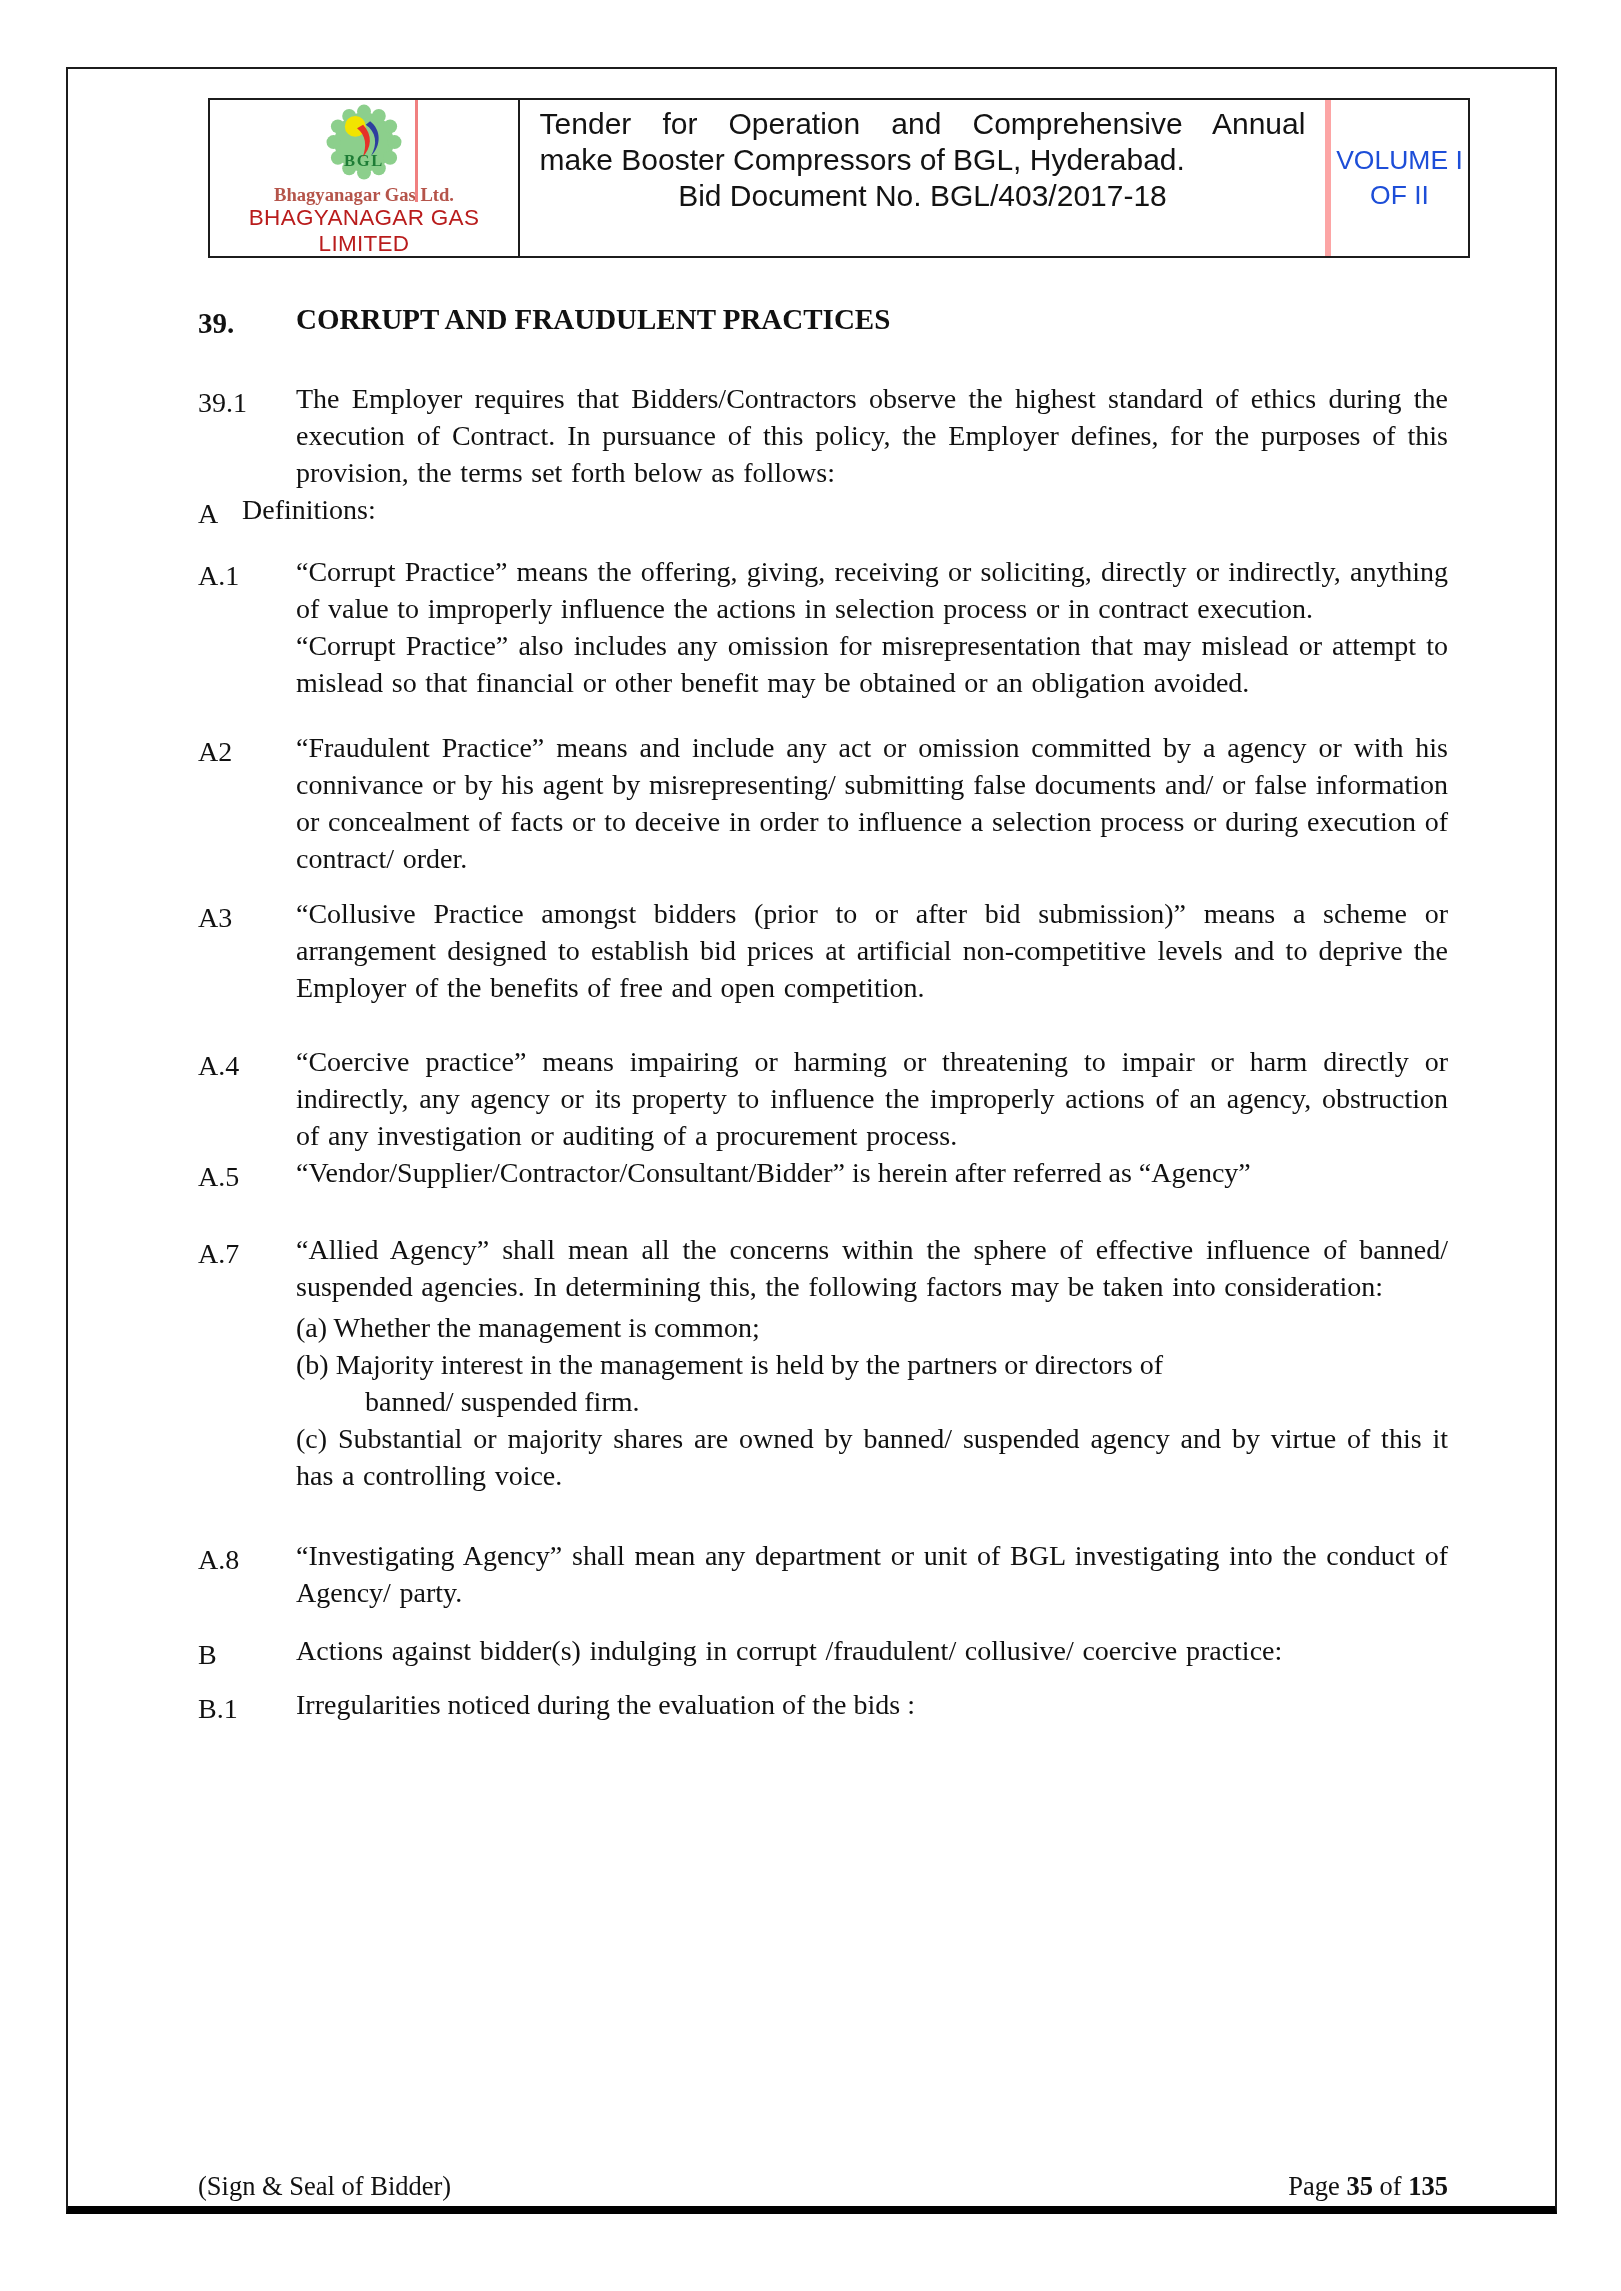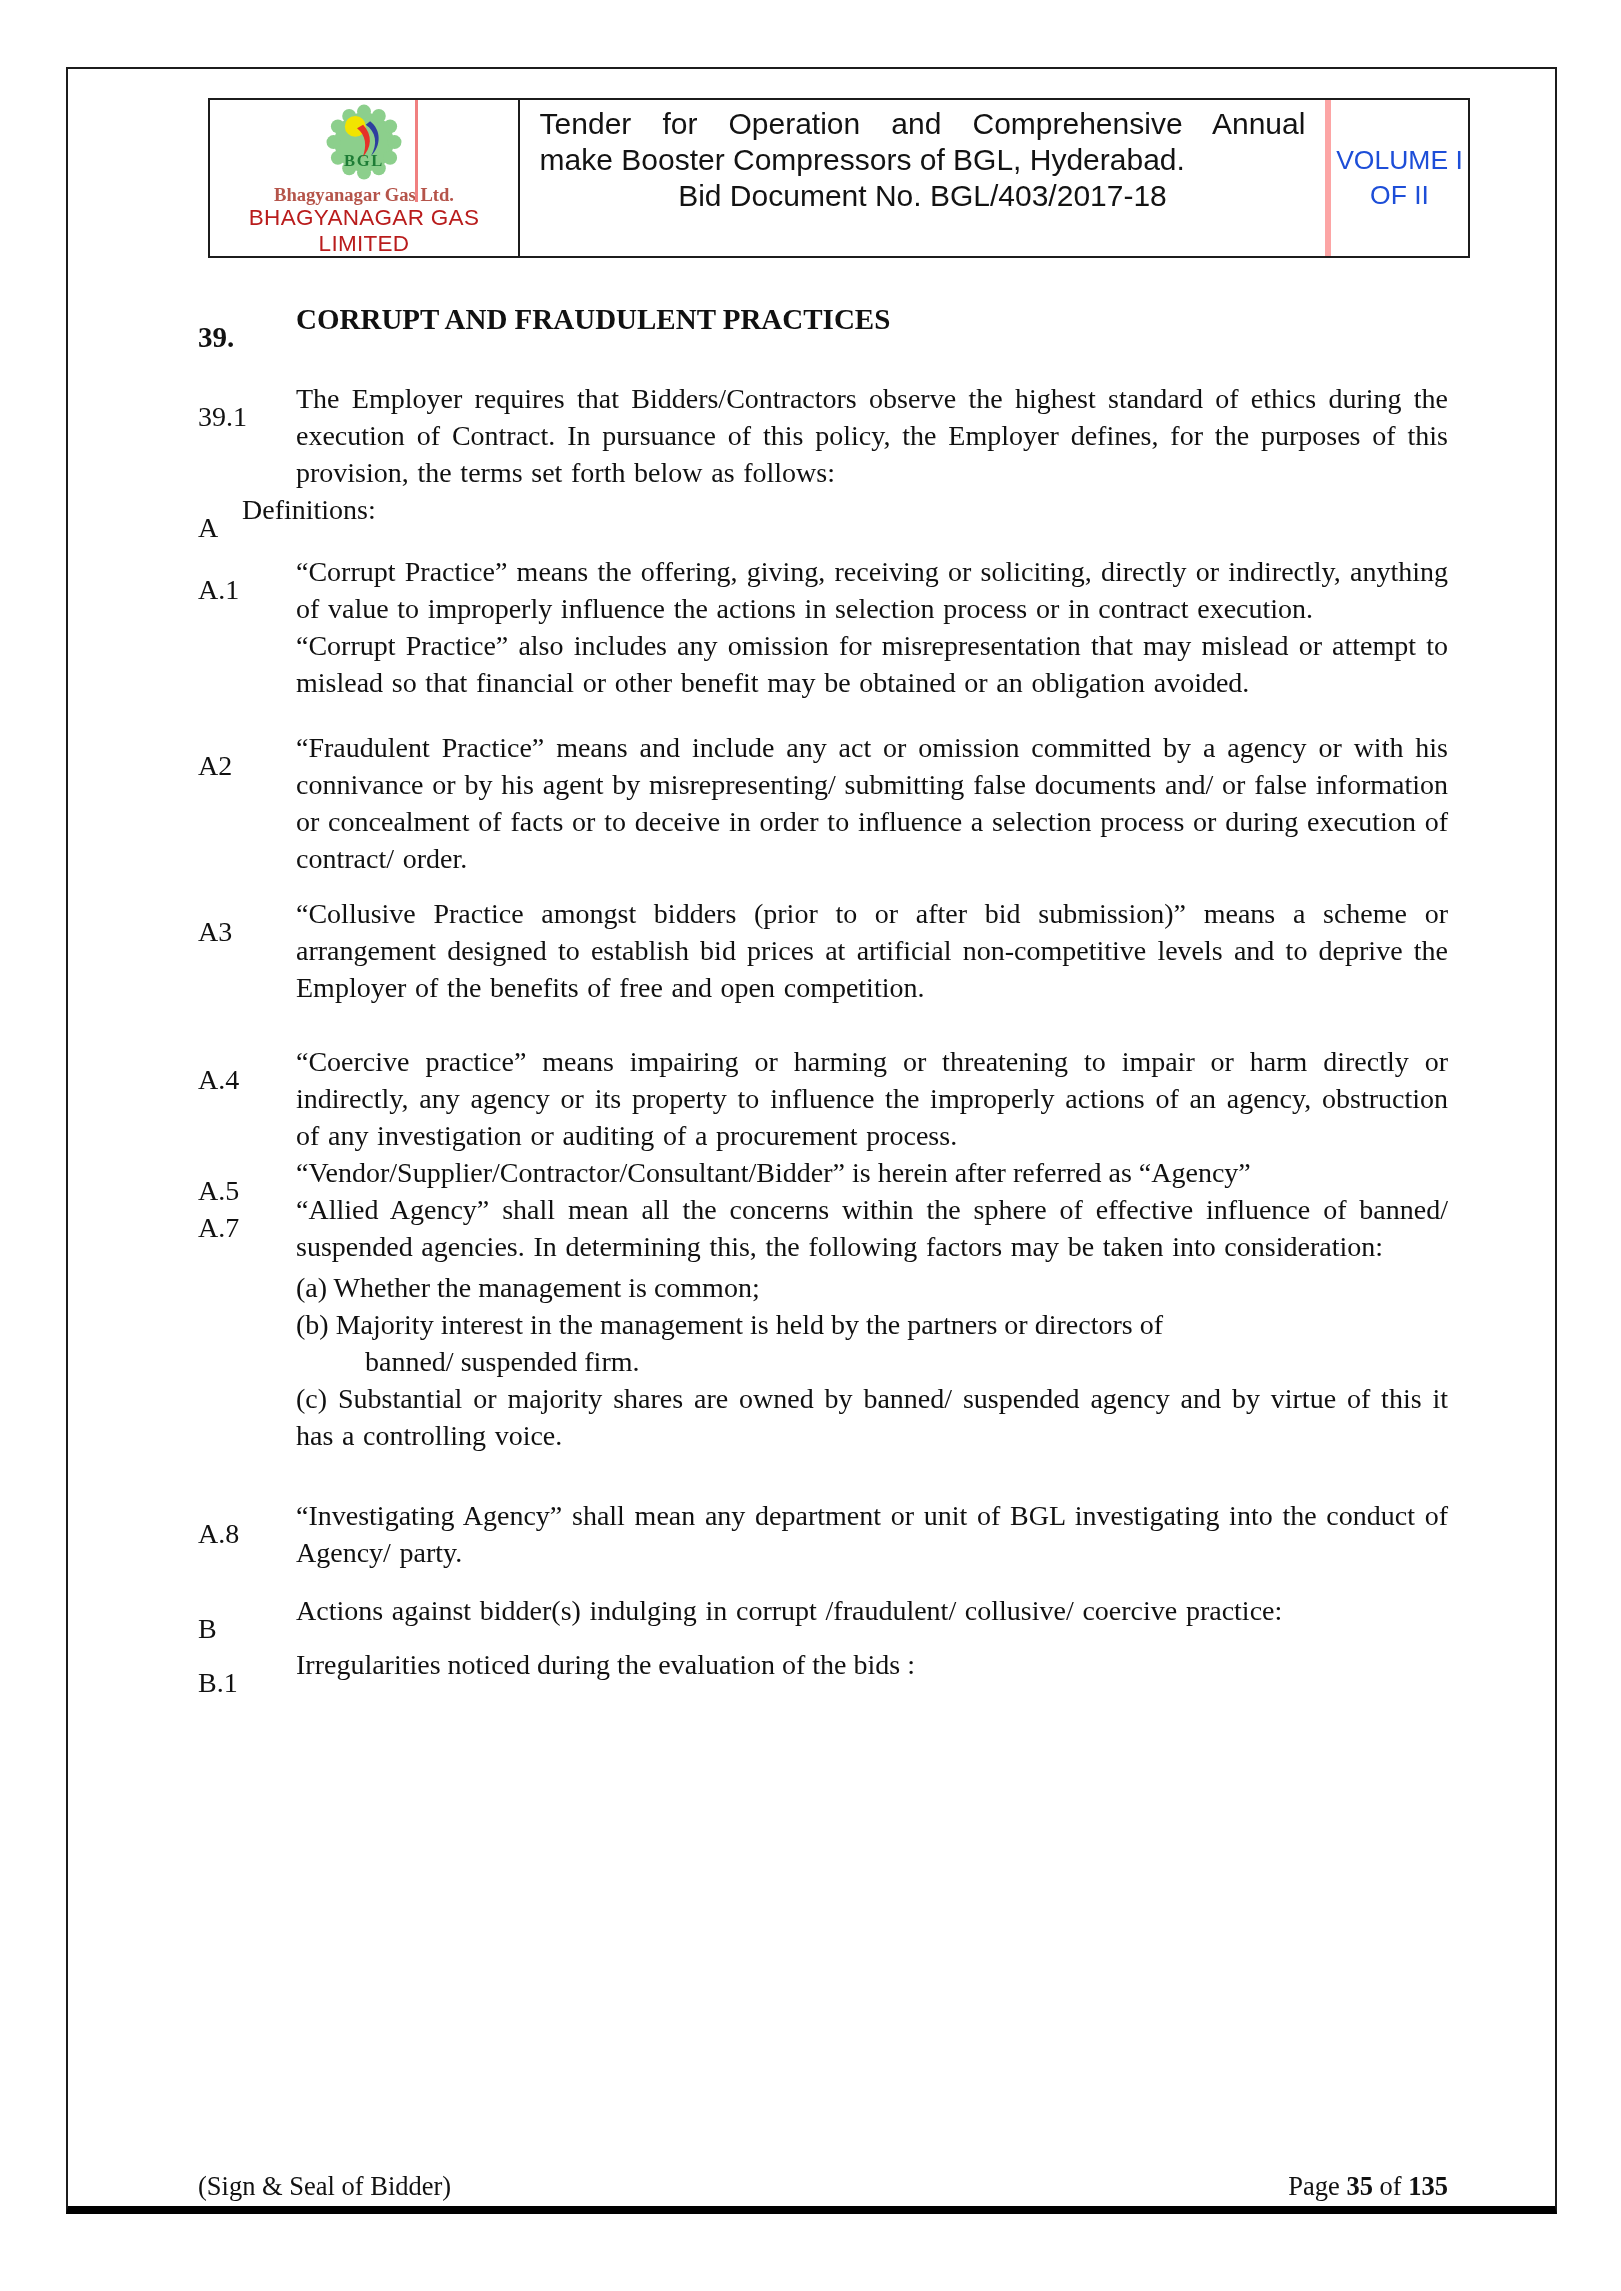--- a/index.html
+++ b/index.html
@@ -39,21 +39,21 @@
   .tl-just { text-align:justify; text-align-last:justify; }
   .tl-left { text-align:left; }
   .tl-center { text-align:center; }
   .volume-cell {
     flex:1; display:flex; flex-direction:column; align-items:center; justify-content:center;
     font-family:"Liberation Sans", sans-serif; font-size:26.5px; line-height:35px; color:#1d4ed8;
   }
   
   .doc-body { position:absolute; left:130px; top:232px; width:1250px; font-size:28px; line-height:37px; }
   .clause { position:relative; padding-left:98px; }
-  .clause .lbl { position:absolute; left:0; top:18px; }
+  .clause .lbl { position:absolute; left:0; top:4px; }
   .jt { text-align:justify; word-spacing:0.06em; }
   .heading-39 { font-weight:bold; font-size:29px; }
   .adef { padding-left:44px; }
   .sub-item-b2 { padding-left:69px; }
   
   .page-footer {
     position:absolute; left:130px; top:2101px; width:1250px;
     display:flex; justify-content:space-between; font-size:26.5px; line-height:33px;
   }
   .pg-b { font-weight:bold; }
@@ -148,21 +148,21 @@
         <span class="lbl">A.4</span>
         <div class="jt">“Coercive practice” means impairing or harming or threatening to impair or harm directly or indirectly, any agency or its property to influence the improperly actions of an agency, obstruction of any investigation or auditing of a procurement process.</div>
       </div>
 
       <div class="clause">
         <span class="lbl">A.5</span>
         <div>“Vendor/Supplier/Contractor/Consultant/Bidder” is herein after referred as “Agency”</div>
       </div>
 
 
-      <div class="clause" style="">
+      <div class="clause" style="margin-top:40px">
         <span class="lbl">A.7</span>
         <div class="jt">“Allied Agency” shall mean all the concerns within the sphere of effective influence of banned/ suspended agencies. In determining this, the following factors may be taken into consideration:</div>
         <div style="margin-top:3.9px">(a) Whether the management is common;</div>
         <div>(b) Majority interest in the management is held by the partners or directors of</div>
         <div class="sub-item-b2">banned/ suspended firm.</div>
         <div class="jt">(c)  Substantial or majority shares are owned by banned/ suspended agency and by virtue of this it has a controlling voice.</div>
       </div>
 
       <div class="clause" style="margin-top:43px">
         <span class="lbl">A.8</span>

